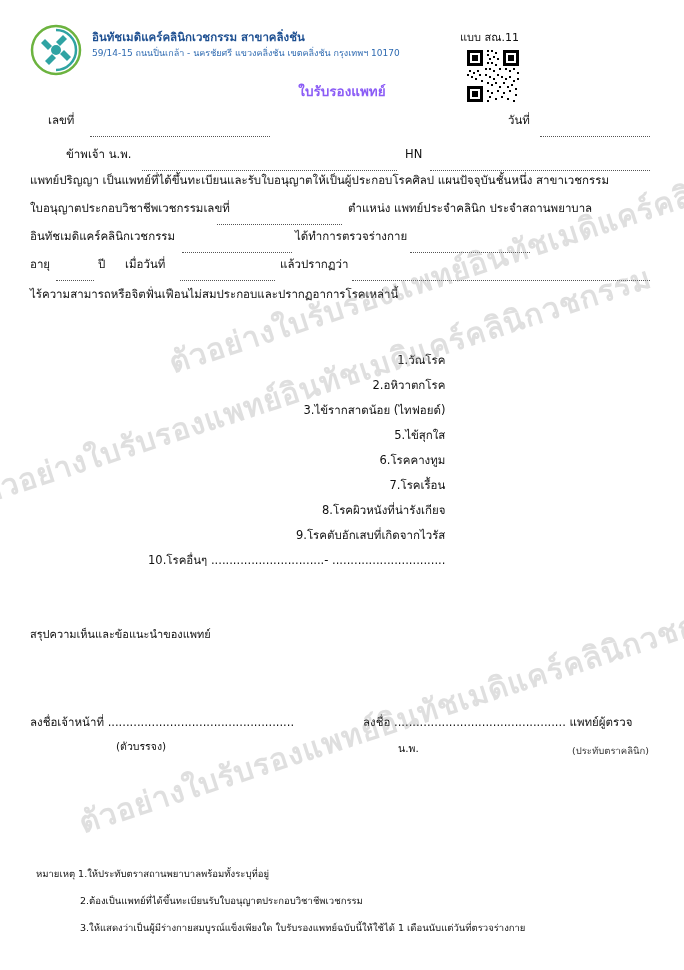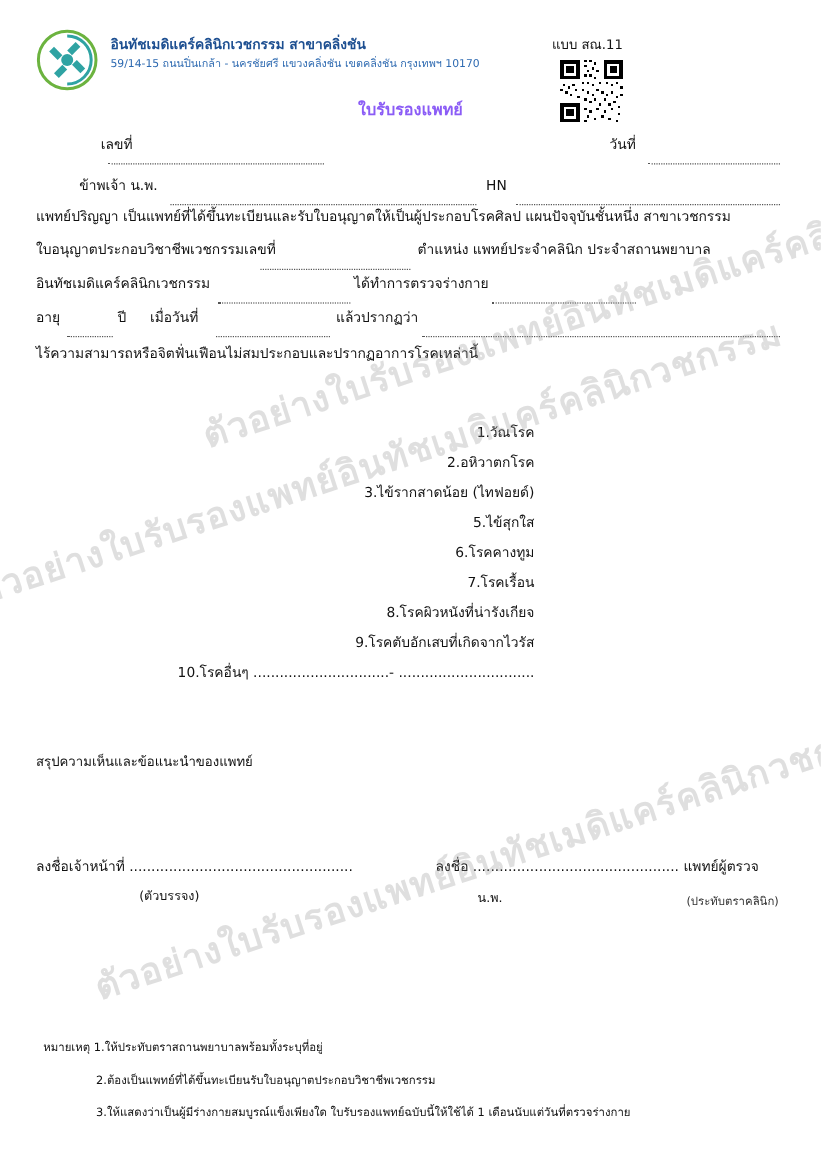--- a/index.html
+++ b/index.html
@@ -274,21 +274,21 @@
         </g>
       </svg>
     </div>
   </div>
 
   <div class="doc-title">ใบรับรองแพทย์</div>
 
   <div class="body-area">
 
     <div class="row" style="height:30px;">
-      <span class="abs" style="left:18px; top:0;margin-left:36px;">เลขที่</span>
+      <span class="abs" style="left:18px; top:0;">เลขที่</span>
       <span class="dotline" style="position:absolute; left:60px; top:10px; width:180px;"></span>
       <span class="abs" style="left:478px; top:0;">วันที่</span>
       <span class="dotline" style="position:absolute; left:510px; top:10px; width:110px;"></span>
     </div>
 
     <div class="row" style="height:28px;">
       <span class="abs" style="left:36px; top:4px;">ข้าพเจ้า น.พ.</span>
       <span class="dotline" style="position:absolute; left:112px; top:14px; width:255px;"></span>
       <span class="abs" style="left:375px; top:4px;">HN</span>
       <span class="dotline" style="position:absolute; left:400px; top:14px; width:220px;"></span>

